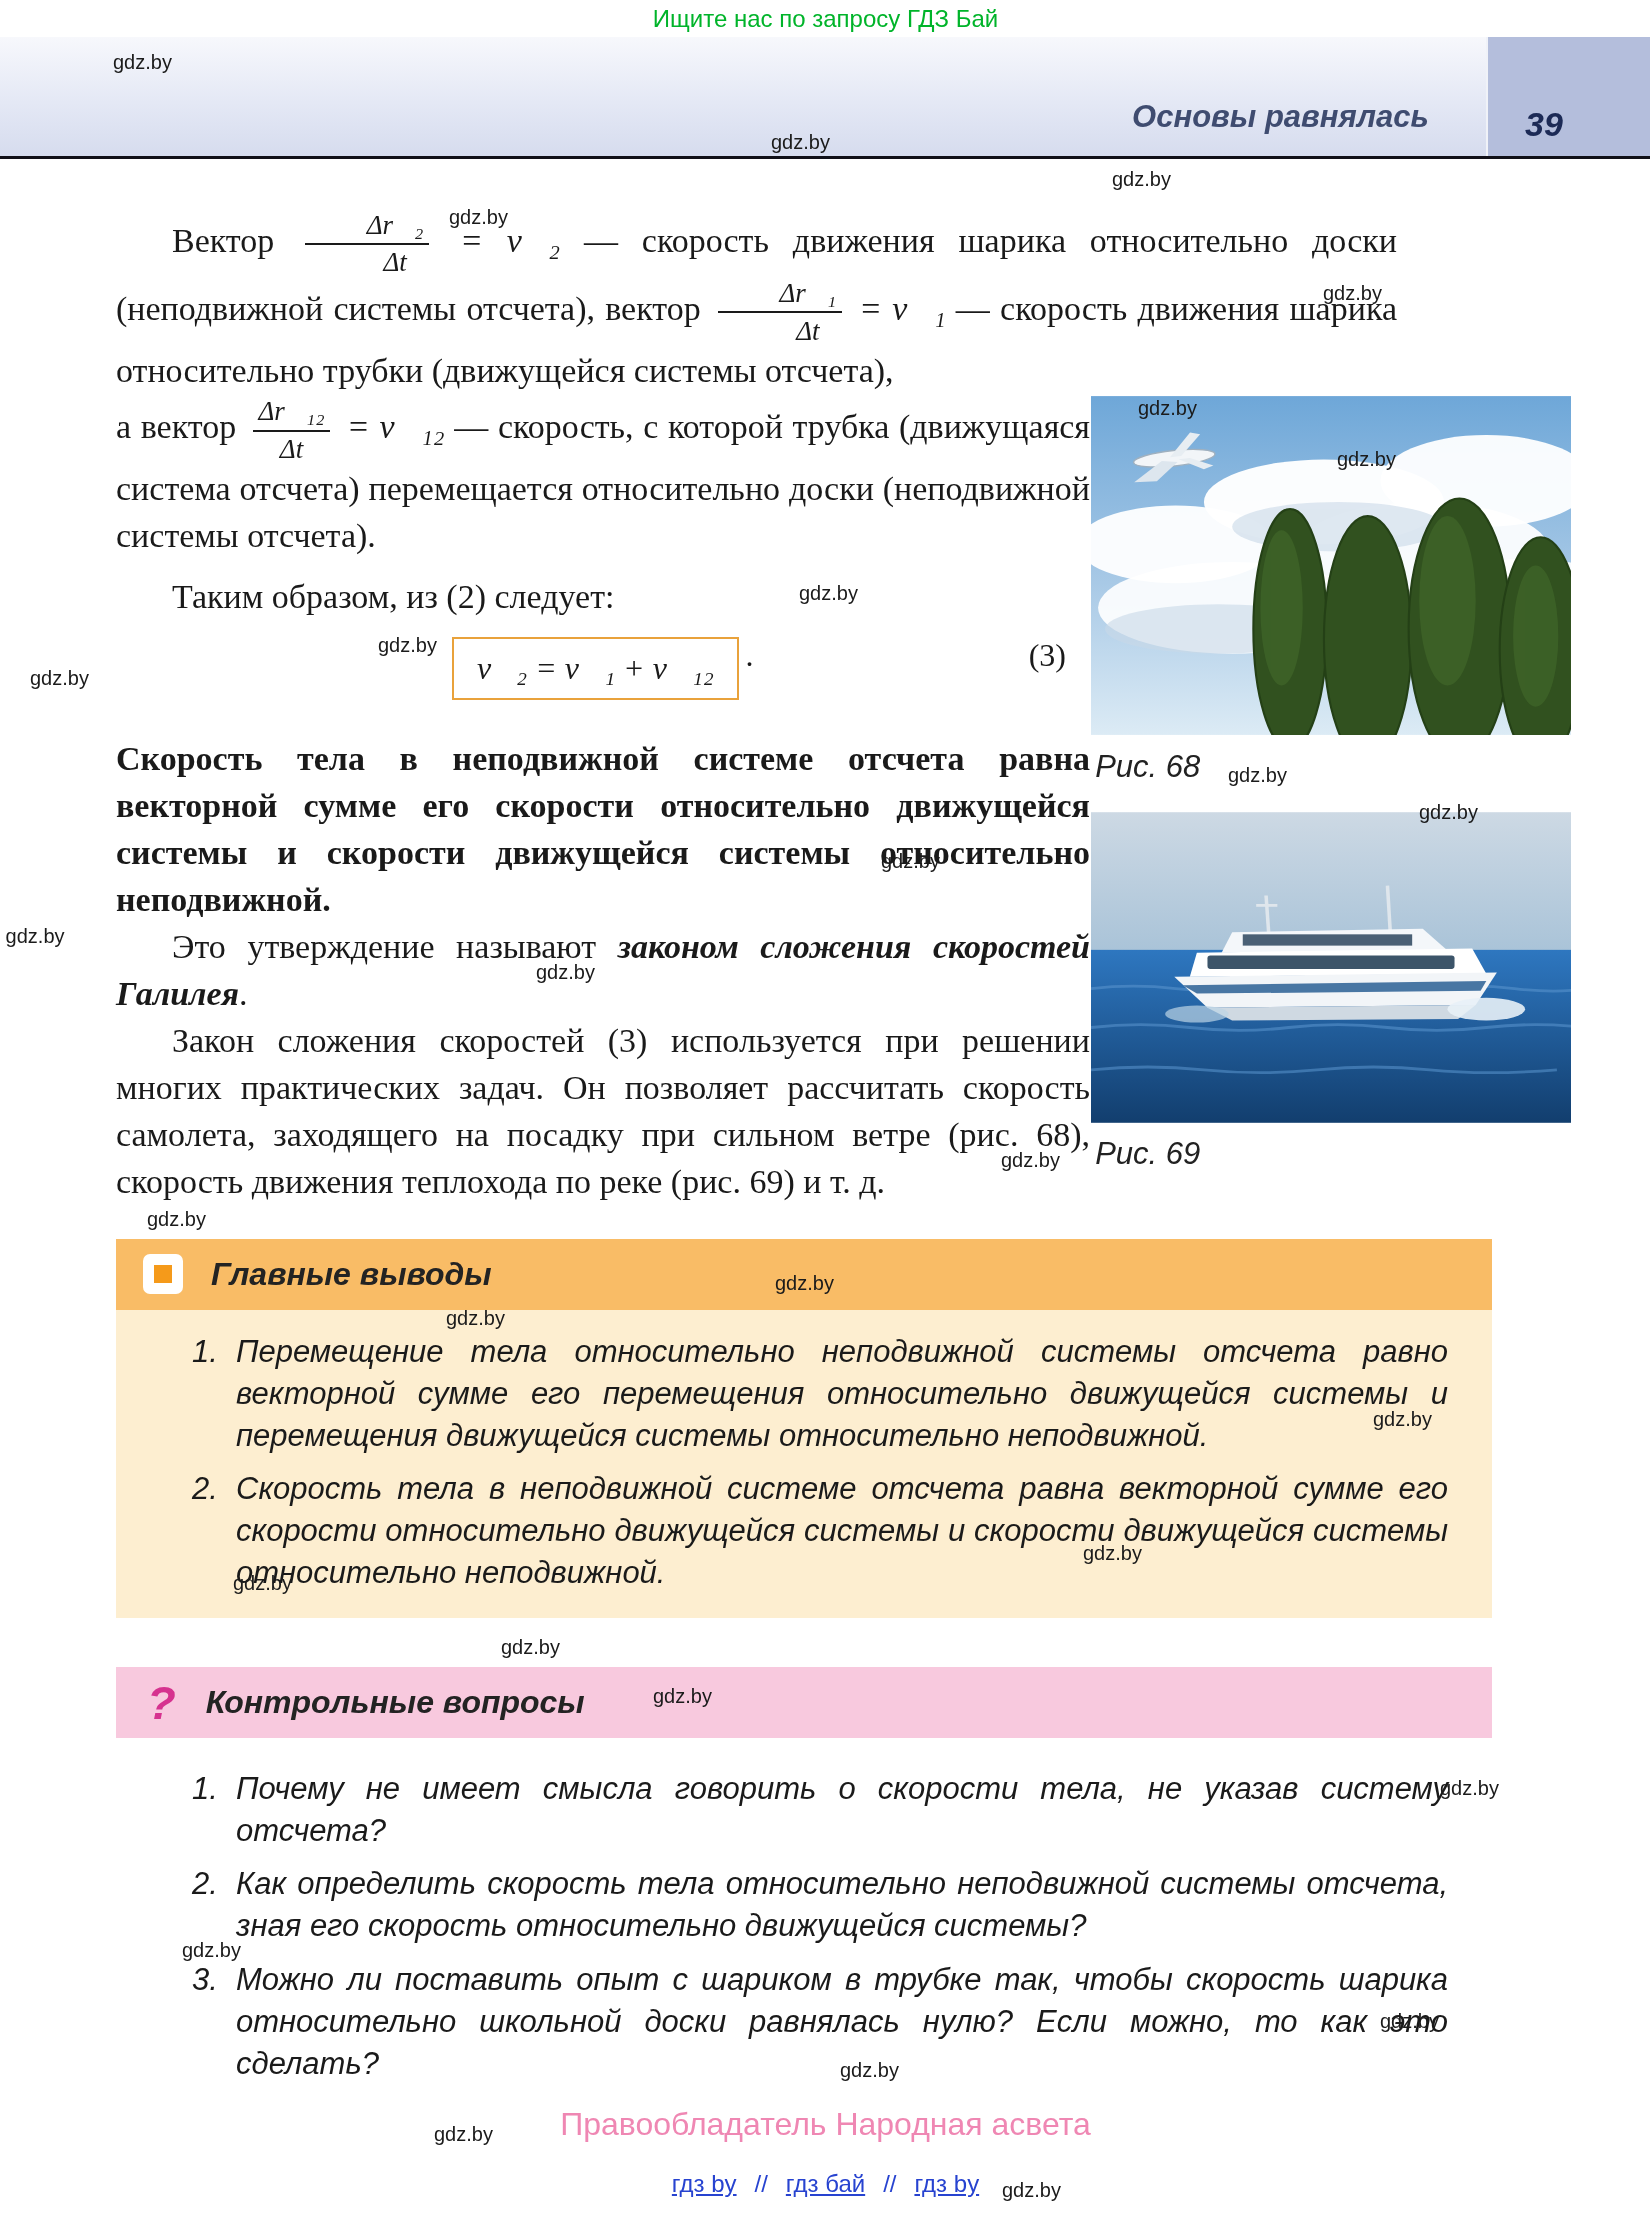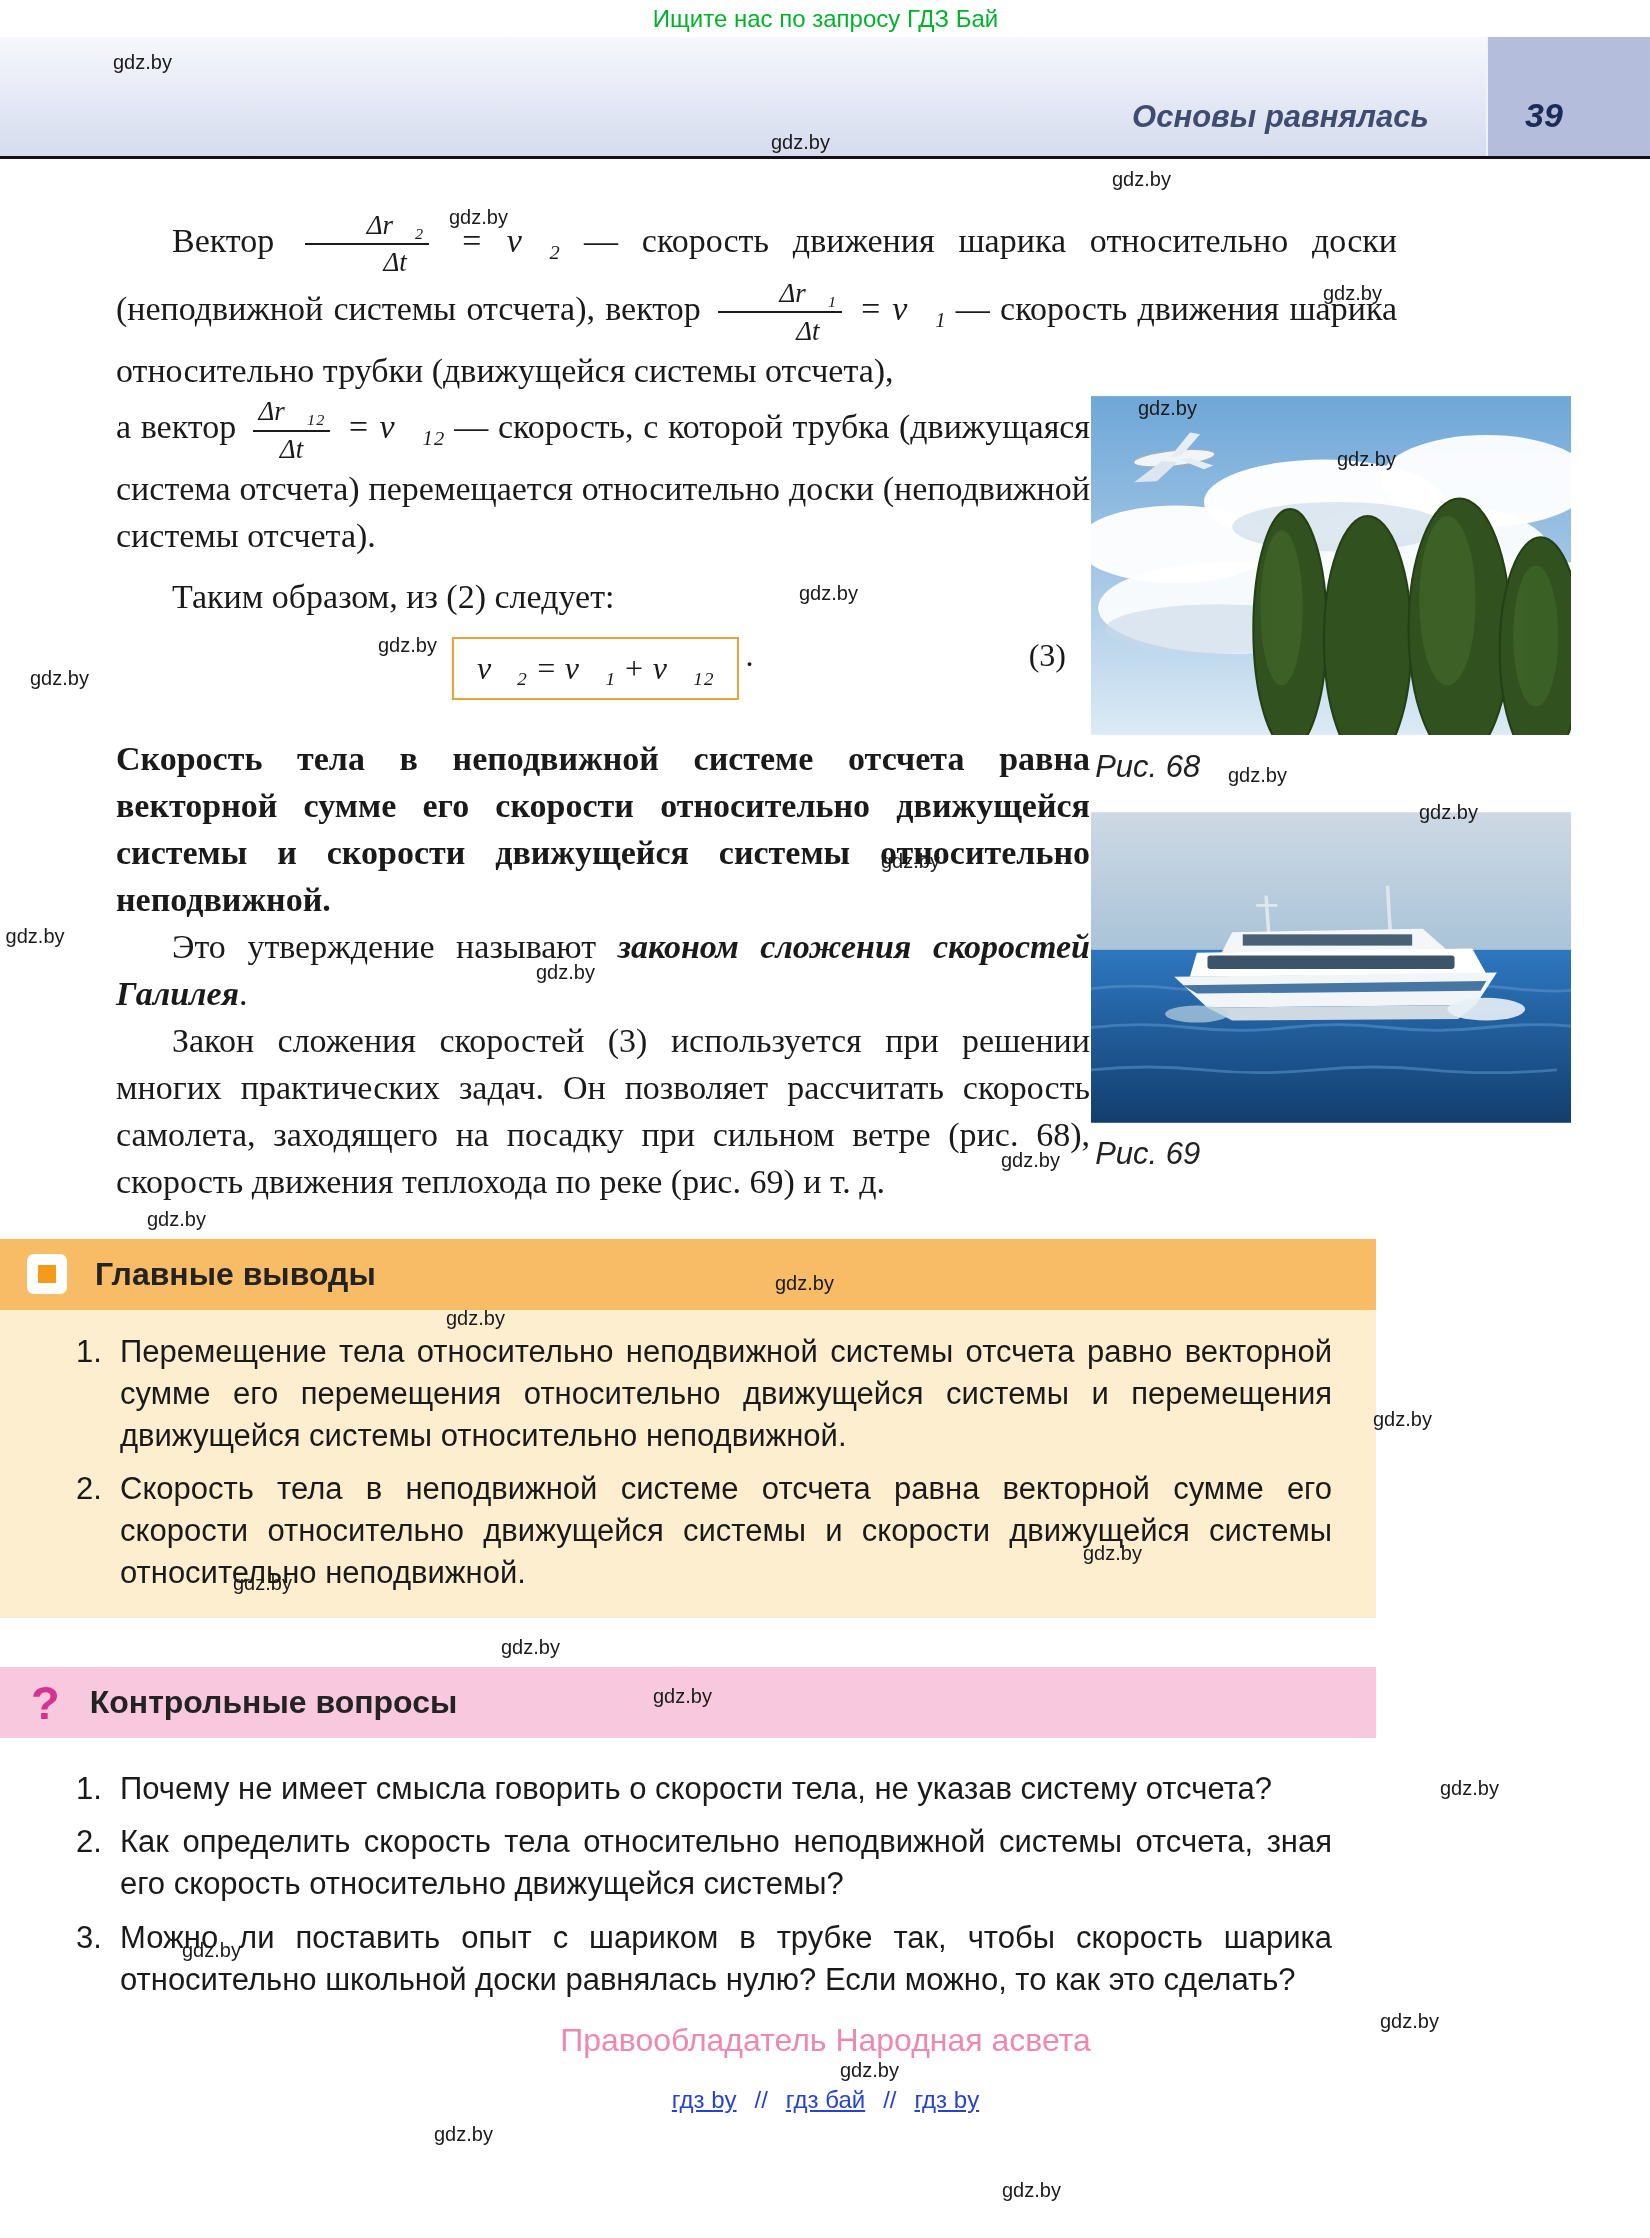--- a/index.html
+++ b/index.html
@@ -12,21 +12,21 @@
     font-family:"Liberation Sans",sans-serif;font-size:24px;color:#00b42a;}
   
   .hdr{position:relative;height:119px;
     background:linear-gradient(180deg,#f7f8fc 0%,#e4e8f5 55%,#d6dcee 100%);
     border-bottom:3.5px solid #101018;}
   .hdr-title{position:absolute;right:222px;bottom:21px;
     font-family:"Liberation Sans",sans-serif;font-style:italic;font-weight:bold;
     font-size:31px;color:#3f4c70;}
   .hdr-page{position:absolute;right:0;top:0;bottom:0;width:165px;background:#b4bedc;
     border-left:2.1px solid #f0f2f8;display:flex;align-items:flex-end;
-    padding:0 0 21px 37px;box-sizing:border-box;
+    padding:0 0 12px 37px;box-sizing:border-box;
     font-family:"Liberation Sans",sans-serif;font-style:italic;font-weight:bold;
     font-size:34px;color:#1c2a56;}
   
   .content{margin:51px 0 0 116px;width:1454px;}
   .para{font-size:34px;line-height:47px;text-align:justify;margin:0;}
   .indent{text-indent:56px;}
   .p-intro{width:1281px;text-indent:56px;}
   .two-col{display:grid;grid-template-columns:974px 480px;column-gap:1px;margin-top:2.8px;}
   .col-text{width:974px;}
   .col-figs{width:480px;}
@@ -43,21 +43,21 @@
     margin:17px 0 20px;height:78px;}
   .formula-box{border:2.1px solid #e9a23b;background:#ffffff;padding:11.3px 22.6px;
     font-style:italic;font-size:32px;}
   .formula-period{font-size:32px;margin-left:7px;}
   .eq-num{position:absolute;right:24px;font-size:32px;}
   
   figure{margin:0;padding:0;}
   .figcap{font-family:"Liberation Sans",sans-serif;font-style:italic;font-size:31px;
     color:#222;margin:11.3px 0 27px 4.2px;}
   
-  .box{width:1376px;box-sizing:border-box;}
+  .box{width:1376px;margin-left:116px;box-sizing:border-box;font-style:italic;}
   .box-header{height:71px;display:flex;align-items:center;
     font-family:"Liberation Sans",sans-serif;font-weight:bold;font-size:32px;color:#232323;}
   .concl{margin-top:34px;background:#fdeed0;}
   .concl .box-header{background:#f9bc66;}
   .concl-icon{width:40px;height:40px;background:#ffffff;border-radius:7px;
     margin:0 28px 0 27px;display:flex;align-items:center;justify-content:center;}
   .concl-icon-inner{width:18.3px;height:18.3px;background:#f59a1a;}
   .q-box{margin-top:49px;background:#ffffff;}
   .q-box .box-header{background:#f8c9de;}
   .q-icon{font-family:"Liberation Sans",sans-serif;font-weight:bold;font-size:47px;

